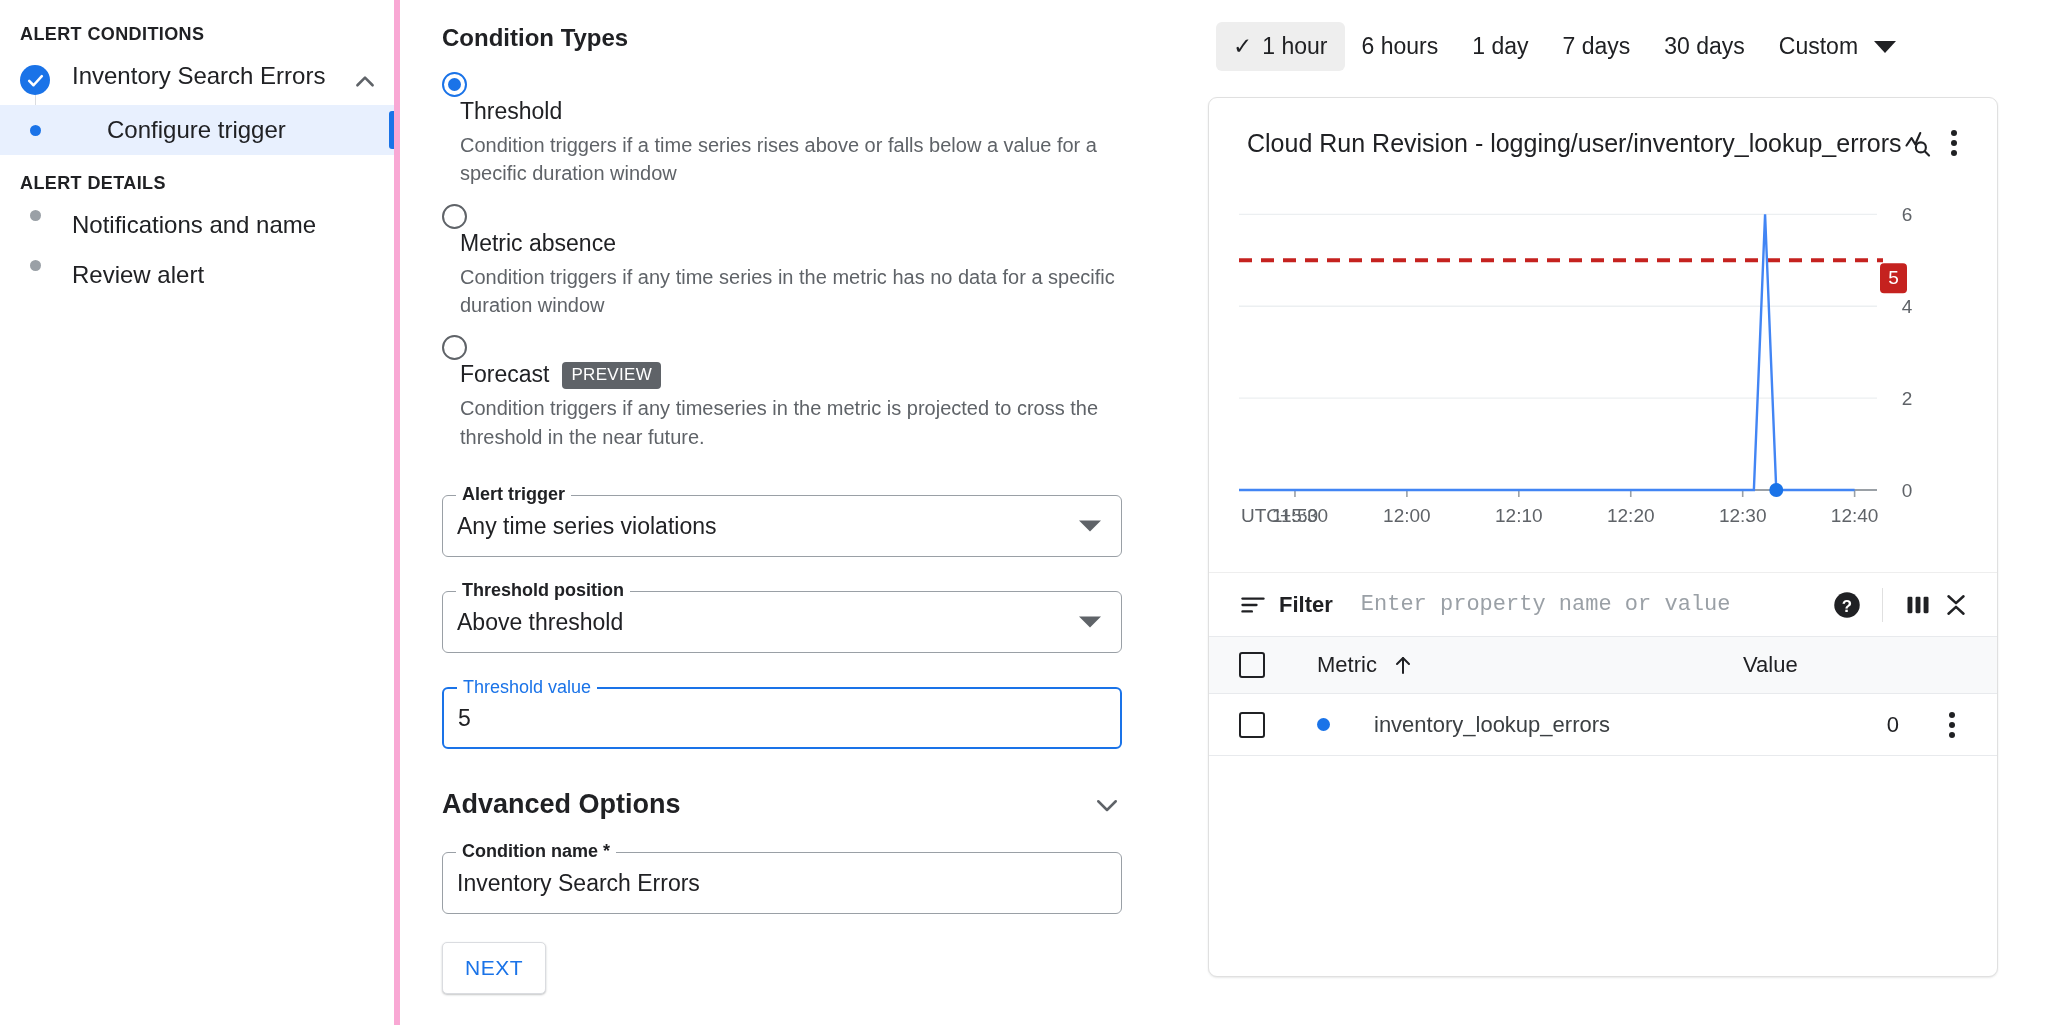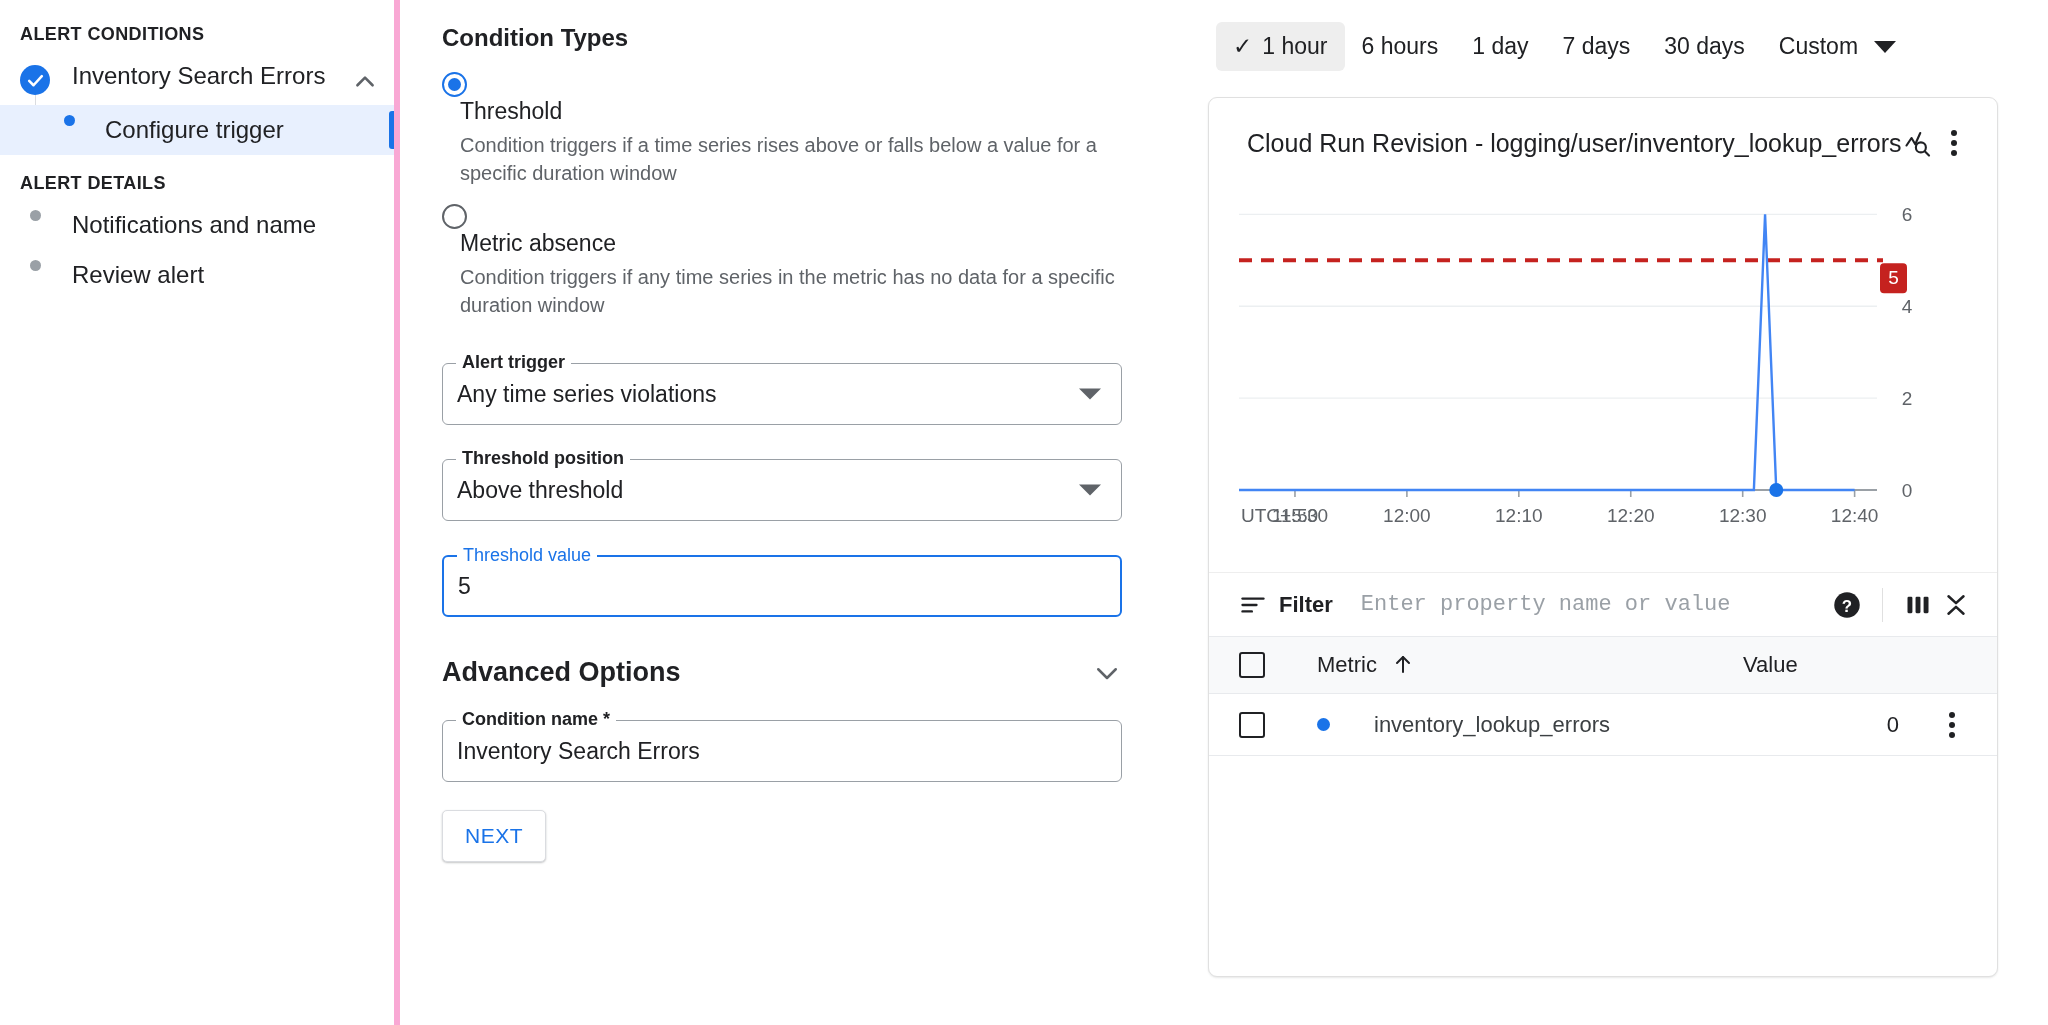--- a/index.html
+++ b/index.html
@@ -21,21 +21,21 @@
     padding-top: 18px;
   }
   .section-head {
     font-size: 18px; font-weight: 700; letter-spacing: .4px;
     color: #202124; padding: 6px 0 6px 20px;
   }
   .nav-row {
     display: flex; align-items: flex-start;
     padding: 10px 16px 10px 20px; position: relative;
   }
-  .nav-row.sub { padding-left: 64px; align-items: flex-start; }
+  .nav-row.sub { padding-left: 30px; align-items: center; gap: 36px; }
   .nav-row.active { background: #e8f0fe; }
   .nav-row.active:after {
     content:""; position:absolute; right:0; top:6px; bottom:6px;
     width:5px; background:#1a73e8; border-radius: 3px 0 0 3px;
   }
   .check-badge {
     width: 30px; height: 30px; border-radius: 50%;
     background: #1a73e8; flex: 0 0 30px;
     display: flex; align-items: center; justify-content: center;
     margin-top: 4px;
@@ -198,21 +198,21 @@
   }
   .tbl-row {
     display: flex; align-items: center; height: 62px;
     border-bottom: 1px solid #e8eaed; padding: 0 26px 0 30px;
   }
   .cb {
     width: 26px; height: 26px; border: 2.4px solid #202124;
     border-radius: 3px; flex: 0 0 26px;
   }
   .col-metric { flex: 1; margin-left: 52px; display: flex; align-items: center; gap: 16px; }
-  .col-metric-head { flex: 1; margin-left: 52px; display: flex; gap: 14px; }
+  .col-metric-head { flex: 1; margin-left: 52px; display: flex; align-items: center; gap: 14px; }
   .th { font-size: 22px; color: #202124; }
   .td { font-size: 22px; color: #3c4043; }
   .col-value { width: 190px; font-size: 22px; color: #202124; }
   .col-value.num { text-align: right; padding-right: 34px; }
   .blue-dot { width: 13px; height: 13px; border-radius: 50%; background: #1a73e8; }
 </style>
 </head>
 <body>
 
 <div class="app">
@@ -274,20 +274,30 @@
       <span class="radio-outer"></span>
       <div class="radio-body">
         <div class="radio-title-row">
           <span class="radio-title">Metric absence</span>
         </div>
         <div class="radio-desc">Condition triggers if any time series in the metric has no data for a specific duration window</div>
       </div>
     </div>
 
     
+    <div class="radio-item">
+      <span class="radio-outer"></span>
+      <div class="radio-body">
+        <div class="radio-title-row">
+          <span class="radio-title">Forecast</span>
+          <span class="preview-badge">PREVIEW</span>
+        </div>
+        <div class="radio-desc">Condition triggers if any timeseries in the metric is projected to cross the threshold in the near future.</div>
+      </div>
+    </div>
 
     
     <div class="field">
       <span class="field-label">Alert trigger</span>
       <span class="field-value">Any time series violations</span>
       <span class="field-arrow"></span>
     </div>
 
     
     <div class="field">

